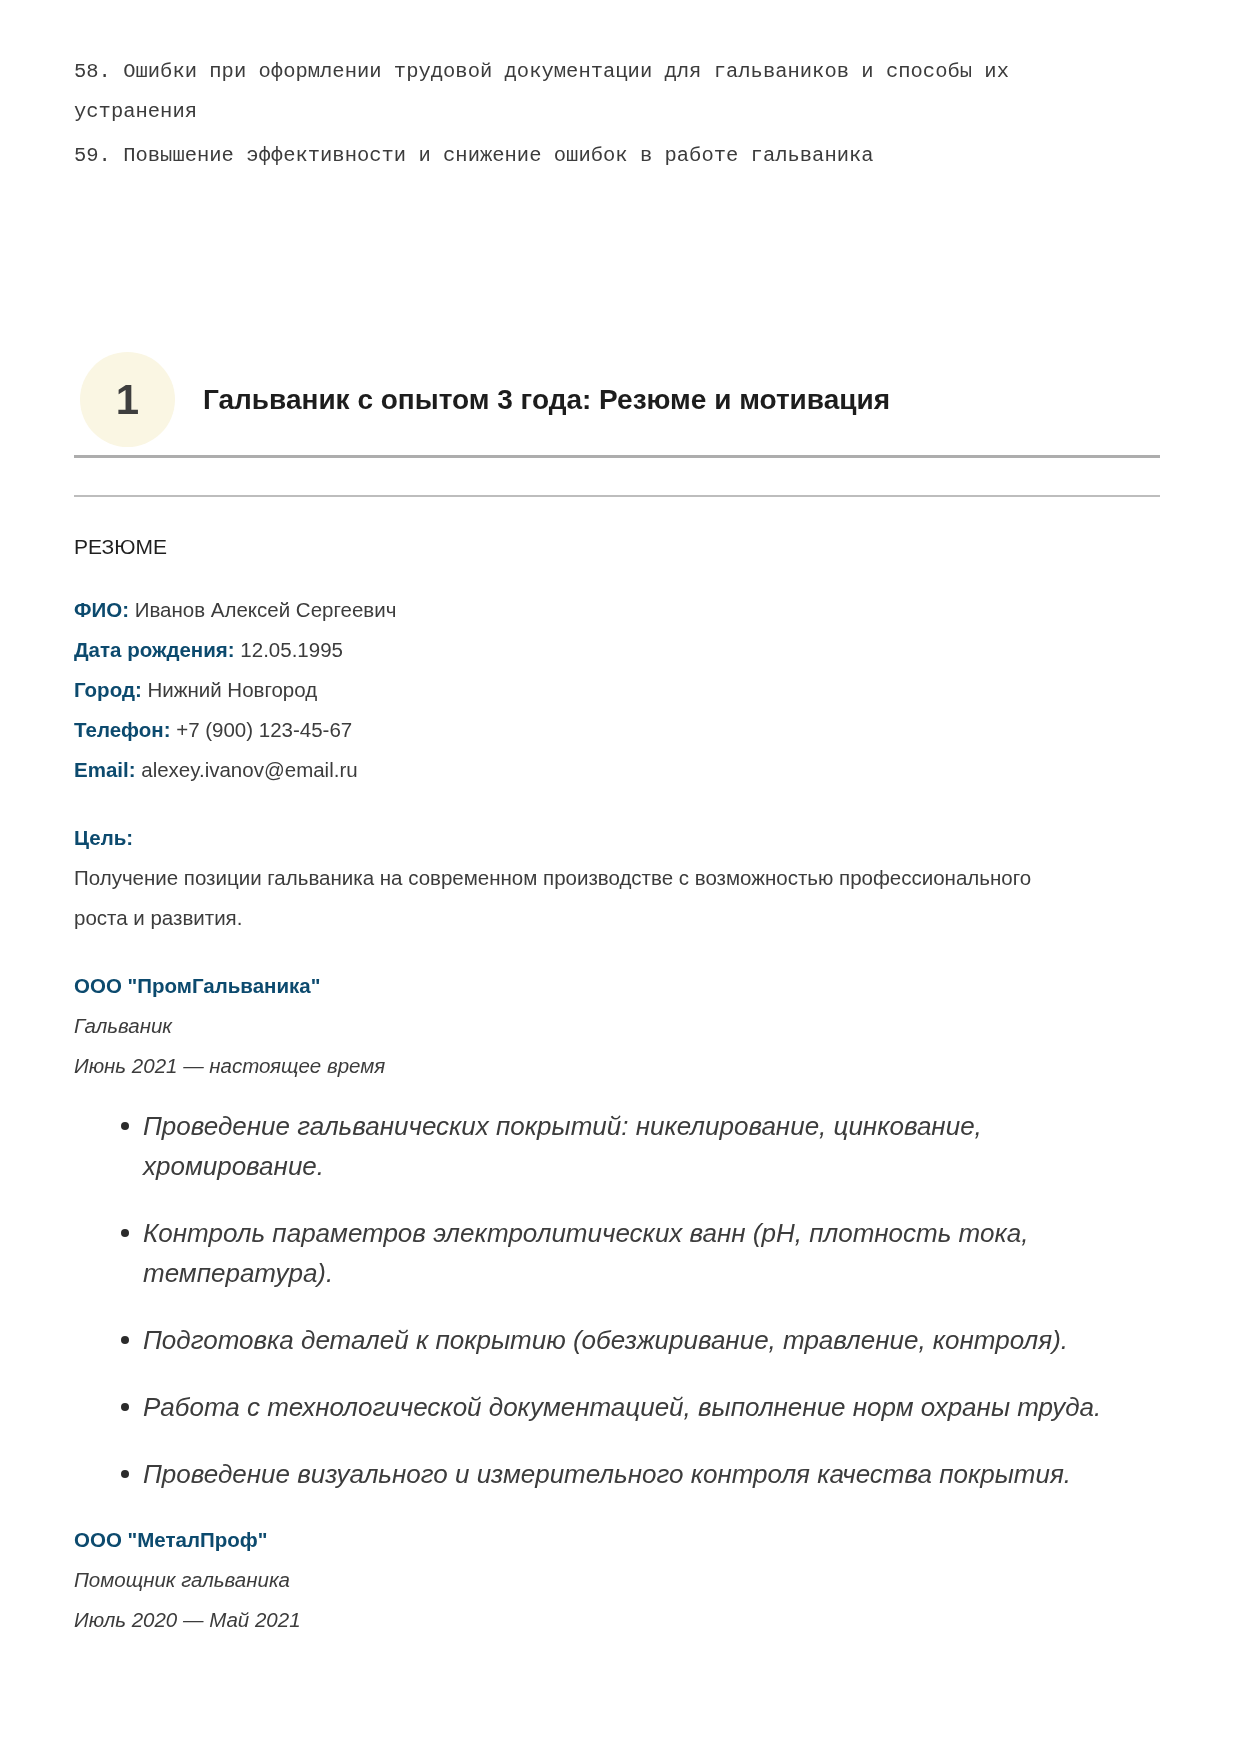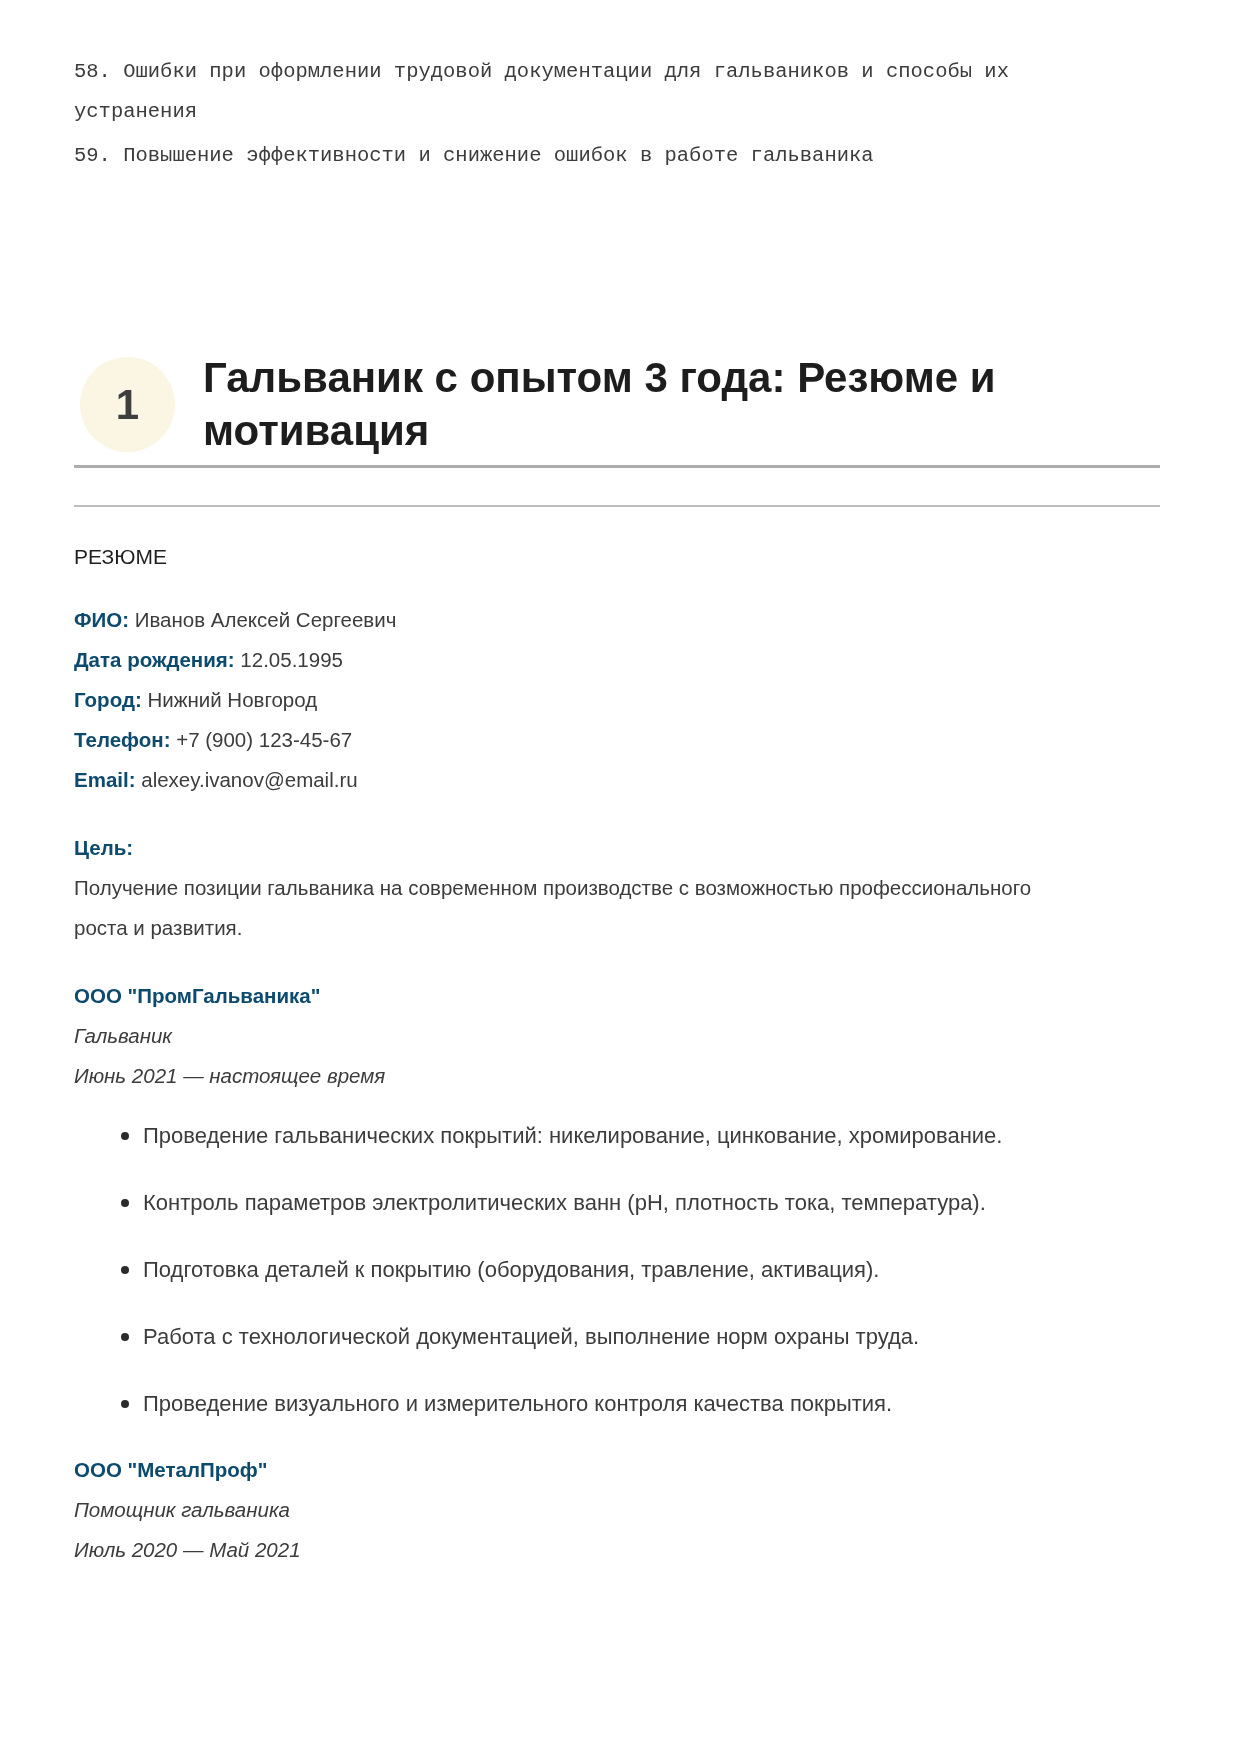--- a/index.html
+++ b/index.html
@@ -42,21 +42,21 @@
     display: flex;
     align-items: center;
     justify-content: center;
   }
   .number-badge span {
     font-size: 42px;
     font-weight: 700;
     color: #3e3e3e;
   }
   .section-title {
-    font-size: 42px;
+    font-size: 28px;
     font-weight: 700;
     color: #1d1d1d;
     line-height: 1.25;
   }
 
   .hr1 {
     margin-top: 8px;
     height: 3px;
     background: #adadad;
     border: none;
@@ -83,23 +83,24 @@
 
   .para { margin-top: 28px; }
 
   ul.duties {
     margin-top: 20px;
     list-style: none;
     padding-left: 69px;
   }
   ul.duties li {
     position: relative;
-    font-size: 22px;
+    font-size: 26px;
     line-height: 40px;
     margin-bottom: 27px;
+    font-style: italic;
   }
   ul.duties li:last-child { margin-bottom: 0; }
   ul.duties li::before {
     content: "";
     position: absolute;
     left: -22px;
     top: 16px;
     width: 8px;
     height: 8px;
     border-radius: 50%;
@@ -158,21 +159,21 @@
 
   <p class="body-text para">
     <strong>ООО "ПромГальваника"</strong><br>
     <em>Гальваник</em><br>
     <em>Июнь 2021 — настоящее время</em>
   </p>
 
   <ul class="duties">
     <li>Проведение гальванических покрытий: никелирование, цинкование, хромирование.</li>
     <li>Контроль параметров электролитических ванн (pH, плотность тока, температура).</li>
-    <li>Подготовка деталей к покрытию (оборудования, травление, активация).</li>
+    <li>Подготовка деталей к покрытию (обезжиривание, травление, контроля).</li>
     <li>Работа с технологической документацией, выполнение норм охраны труда.</li>
     <li>Проведение визуального и измерительного контроля качества покрытия.</li>
   </ul>
 
   <p class="body-text job-head-block">
     <strong>ООО "МеталПроф"</strong><br>
     <em>Помощник гальваника</em><br>
     <em>Июль 2020 — Май 2021</em>
   </p>
 

